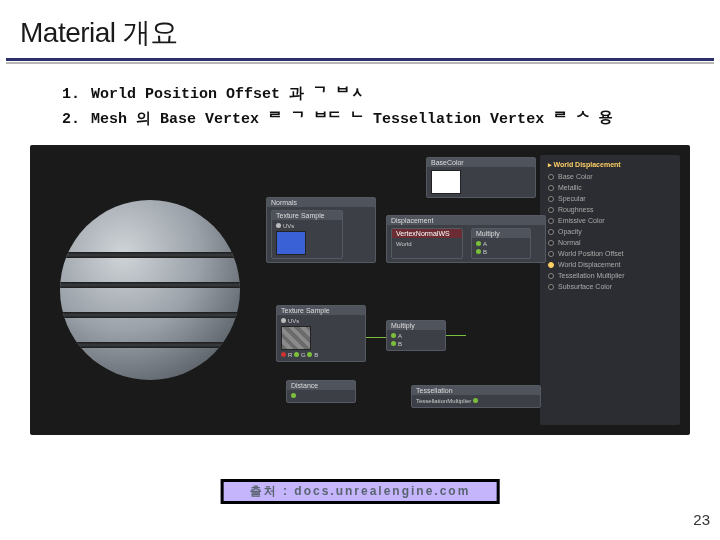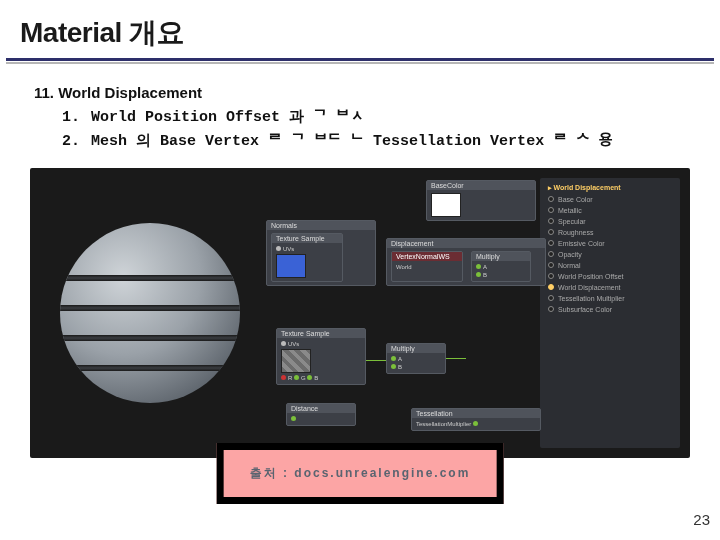--- a/index.html
+++ b/index.html
@@ -9,21 +9,21 @@
     background: #fff;
     font-family: "Malgun Gothic", Arial, sans-serif;
     overflow: hidden;
     position: relative;
   }
   .title-bar {
     padding: 14px 20px 4px 20px;
   }
   .title {
     font-size: 28px;
-    font-weight: 700;
+    font-weight: 400;
     color: #1a1a1a;
     letter-spacing: -0.5px;
   }
   .underline1 {
     height: 3px;
     background: #2d2f6a;
     margin: 2px 6px 0 6px;
   }
   .underline2 {
     height: 2px;
@@ -130,49 +130,45 @@
   }
   .props .sel { color: #ffcf66; font-weight: 700; }
   .props .row { display:flex; align-items:center; gap:4px; }
   .props .dot { width:6px; height:6px; border-radius:50%; border:1px solid #888; background:#222; }
   .props .dot.on { background:#ffcf66; border-color:#ffcf66; }
 
   .credit-strip {
     position: absolute;
     left: 50%; transform: translateX(-50%);
     bottom: 36px;
-    background: #fca5a5;
-    border: 7px solid #000000;
+    background: #c4b5fd;
+    border: 3px solid #000000;
     color: #5a6470;
     font-size: 12px;
     font-weight: 700;
-    padding: 15px 26px;
+    padding: 1px 26px;
     letter-spacing: 2px;
   }
   .page-num {
     position: absolute;
     right: 10px; bottom: 12px;
     font-size: 15px; color: #333;
   }
 </style>
 </head>
 <body>
 
 <div class="title-bar">
   <div class="title">Material 개요</div>
 </div>
 <div class="underline1"></div>
 <div class="underline2"></div>
 
 <div class="content">
   <div class="list-main">
-    <div class="li11">
-      <span class="num">11.</span>
-      <span class="bold">World Displacement</span>
-    </div>
     <div class="sublist">
       <div class="sub-item">
         <span class="num">1.</span>
         <span class="bold">World Position Offset</span>
         <span>과 ᄀ ᄇᆺ</span>
       </div>
       <div class="sub-item">
         <span class="num">2.</span>
         <span class="bold">Mesh</span>
         <span>의 Base Vertex</span>

